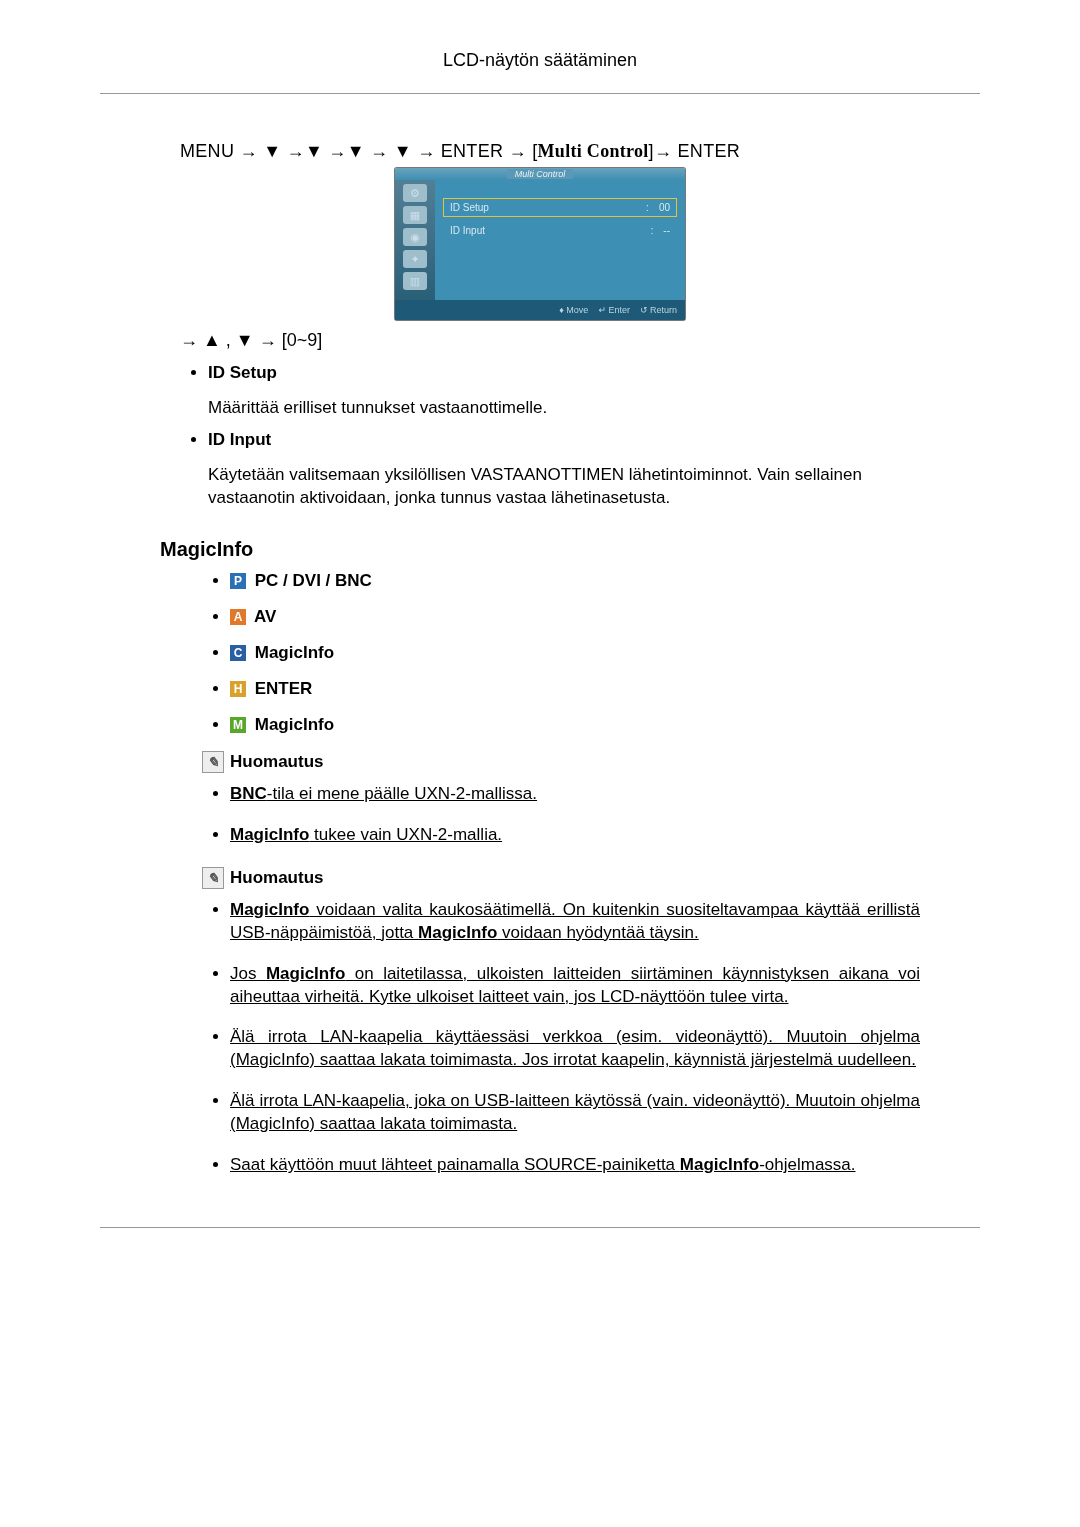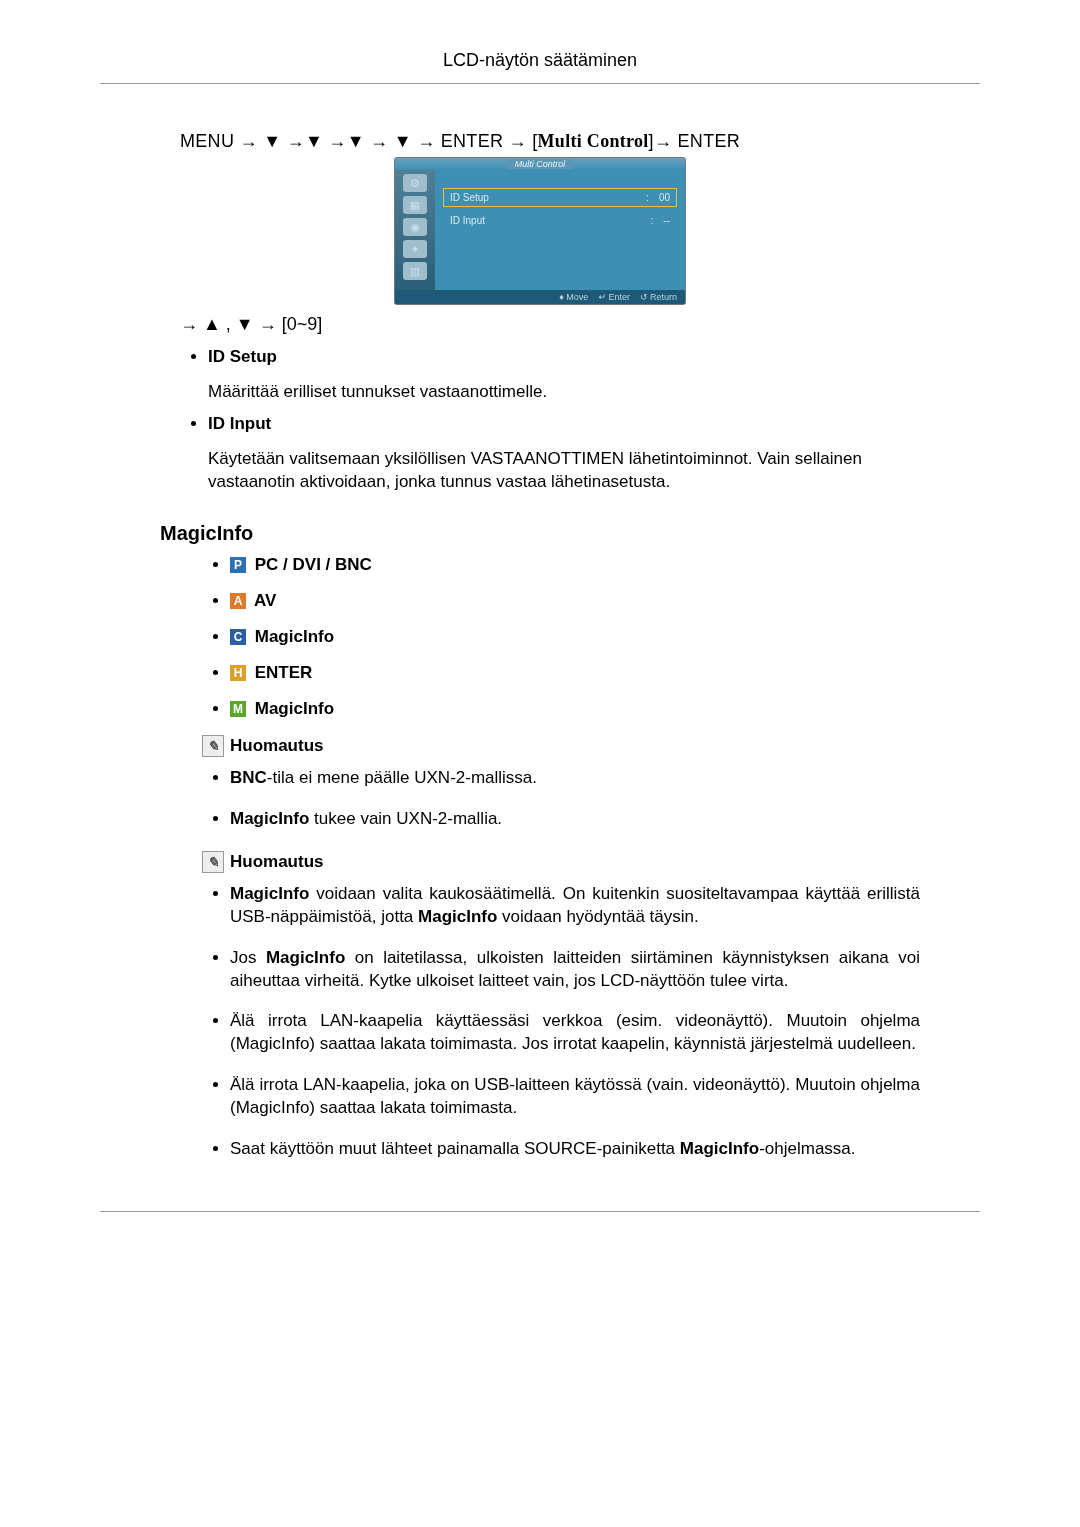--- a/index.html
+++ b/index.html
@@ -7,21 +7,21 @@
     background: #fff;
     margin: 0;
     padding: 50px 100px;
     width: 1080px;
     box-sizing: border-box;
     color: #000;
   }
   .page-header {
     text-align: center;
     font-size: 18px;
-    margin-bottom: 12px;
+    margin-bottom: 22px;
   }
   .content {
     border-top: 1px solid #999;
     border-bottom: 1px solid #999;
     padding: 27px 60px 30px 60px;
   }
   .nav-line {
     font-size: 18px;
     margin: 20px 0 6px 20px;
     letter-spacing: 0.3px;
@@ -80,21 +80,21 @@
     padding:3px 6px;
     margin-bottom:4px;
     display:flex;
     font-size:10px;
     color:#d7e9f1;
   }
   .osd-field.noborder{border:1px solid transparent;}
   .osd-field .lbl{flex:1;}
   .osd-field .colon{margin:0 10px;}
   .osd-footer {
-    height:14px;
+    height:20px;
     background:#1e5a77;
     display:flex;
     justify-content:flex-end;
     align-items:center;
     gap:10px;
     padding:0 8px;
     font-size:9px;
     color:#b8d5e0;
   }
   .range-line {
@@ -162,20 +162,21 @@
     background:#eee;
     color:#555;
     font-size:14px;
     display:flex;align-items:center;justify-content:center;
     font-style:italic;
   }
   ul.notes {
     list-style-type: disc;
     padding-left: 70px;
     margin: 10px 0 20px 0;
+    text-decoration: underline;
   }
   ul.notes > li {
     font-size: 17px;
     margin-bottom: 18px;
     line-height: 1.35;
     text-align: justify;
   }
   .b{font-weight:bold;}
 </style>
 </head>

